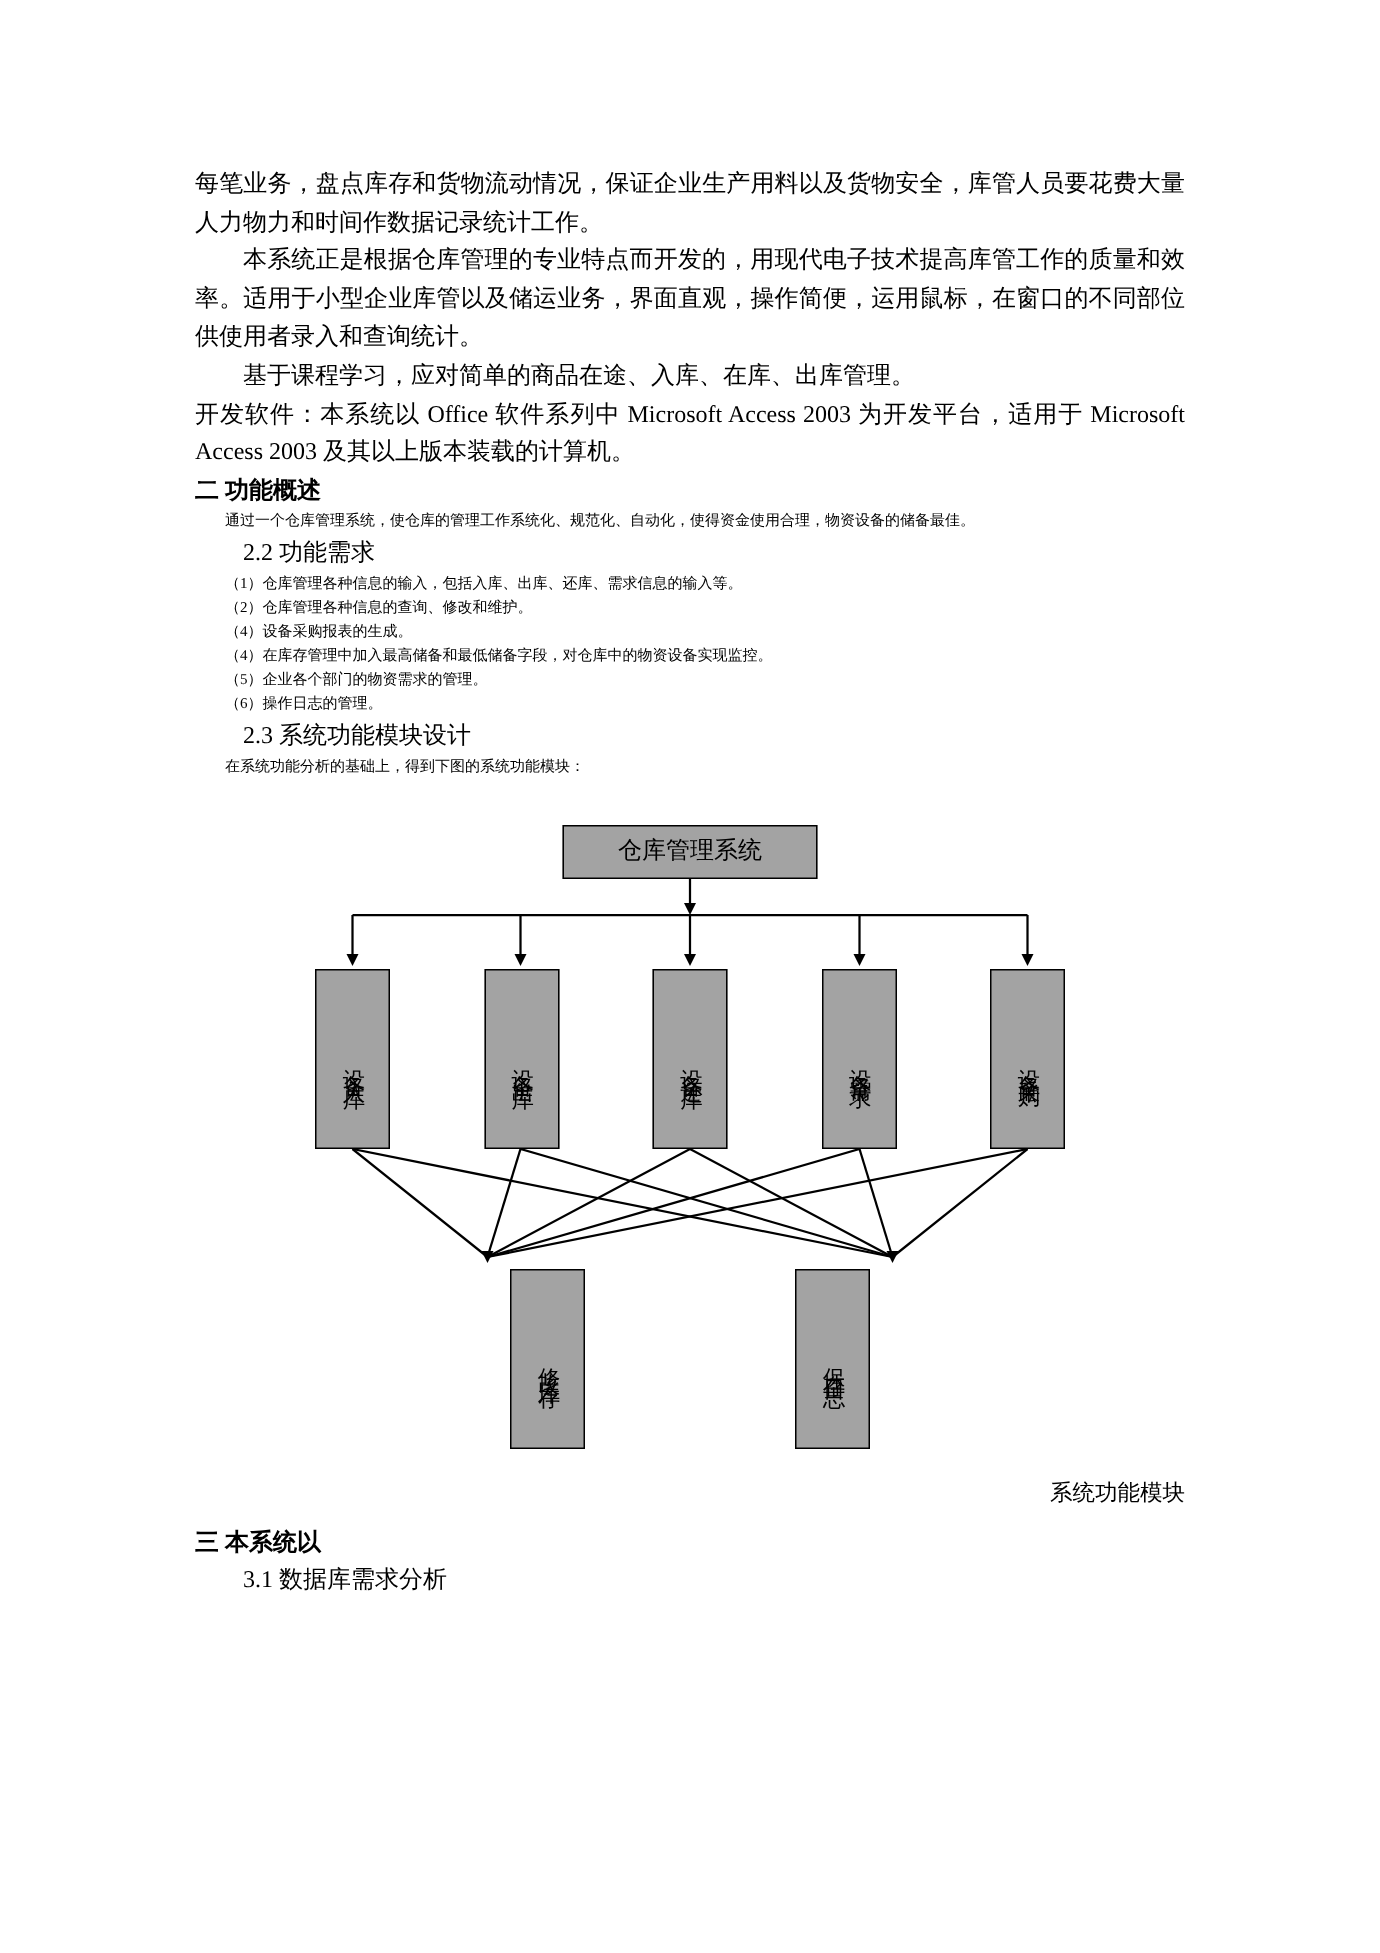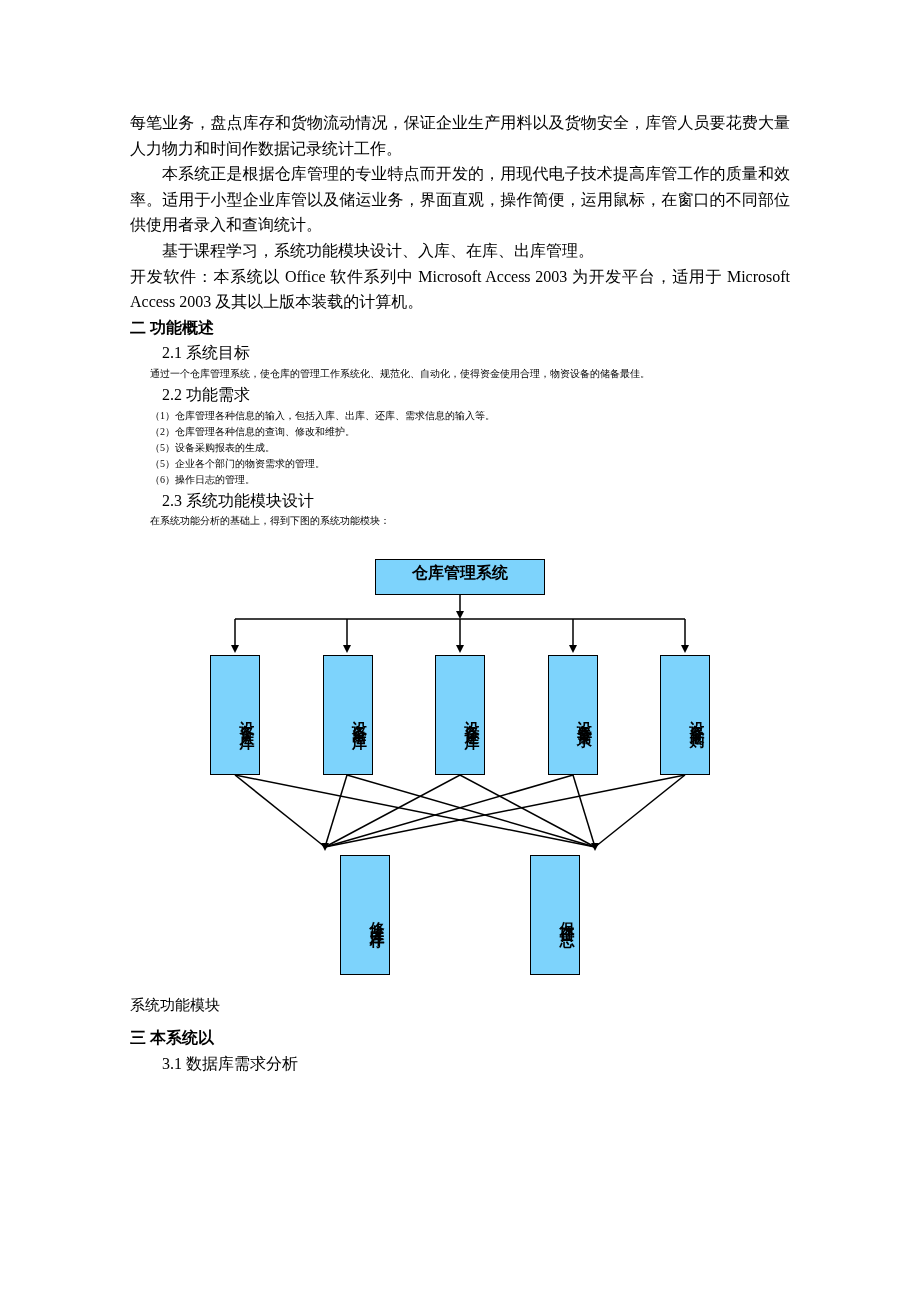--- a/index.html
+++ b/index.html
@@ -41,26 +41,26 @@
   }
   .small {
     font-size: 10px;
   }
   .diagram-wrap {
     margin: 30px auto 10px auto;
     width: 500px;
   }
   .diag-box {
     border: 1.5px solid #000;
-    background: #7dd3fc;
+    background: #a3a3a3;
     box-sizing: border-box;
     display: flex;
+    align-items: center;
     justify-content: center;
     text-align: center;
-    font-weight: bold;
   }
   .diag-root {
     width: 170px;
     height: 36px;
     margin: 0 auto;
     font-size: 16px;
   }
   .diag-row {
     display: flex;
     justify-content: space-between;
@@ -78,51 +78,51 @@
   .diag-level3 {
     width: 50px;
     height: 120px;
     writing-mode: vertical-rl;
     text-orientation: upright;
     letter-spacing: 4px;
     font-size: 15px;
     padding-top: 4px;
   }
   .caption {
-    text-align: left;
+    text-align: right;
     margin: 18px 0 8px 0;
     font-size: 15px;
   }
   svg line {
     stroke: #000;
     stroke-width: 1.5;
   }
   svg polygon {
     fill: #000;
   }
 </style>
 </head>
 <body>
 
 <div class="page">
 
   <p class="para no-indent">每笔业务，盘点库存和货物流动情况，保证企业生产用料以及货物安全，库管人员要花费大量人力物力和时间作数据记录统计工作。</p>
   <p class="para indent">本系统正是根据仓库管理的专业特点而开发的，用现代电子技术提高库管工作的质量和效率。适用于小型企业库管以及储运业务，界面直观，操作简便，运用鼠标，在窗口的不同部位供使用者录入和查询统计。</p>
-  <p class="para indent">基于课程学习，系统功能模块设计、入库、在库、出库管理。</p>
+  <p class="para indent">基于课程学习，应对简单的商品在途、入库、在库、出库管理。</p>
   <p class="para no-indent">开发软件：本系统以 Office 软件系列中 Microsoft Access 2003 为开发平台，适用于 Microsoft Access 2003 及其以上版本装载的计算机。</p>
 
   <p class="section-heading">二  功能概述</p>
 
-  <p class="sub-heading">2.1 系统目标</p>
   <p class="para indent small">通过一个仓库管理系统，使仓库的管理工作系统化、规范化、自动化，使得资金使用合理，物资设备的储备最佳。</p>
 
   <p class="sub-heading">2.2 功能需求</p>
   <p class="para indent2 small">（1）仓库管理各种信息的输入，包括入库、出库、还库、需求信息的输入等。</p>
   <p class="para indent2 small">（2）仓库管理各种信息的查询、修改和维护。</p>
-  <p class="para indent2 small">（5）设备采购报表的生成。</p>
+  <p class="para indent2 small">（4）设备采购报表的生成。</p>
+  <p class="para indent2 small">（4）在库存管理中加入最高储备和最低储备字段，对仓库中的物资设备实现监控。</p>
   <p class="para indent2 small">（5）企业各个部门的物资需求的管理。</p>
   <p class="para indent2 small">（6）操作日志的管理。</p>
 
   <p class="sub-heading">2.3  系统功能模块设计</p>
   <p class="para indent2 small">在系统功能分析的基础上，得到下图的系统功能模块：</p>
 
   <div class="diagram-wrap">
 
     <div class="diag-box diag-root">
       <span>仓库管理系统</span>

